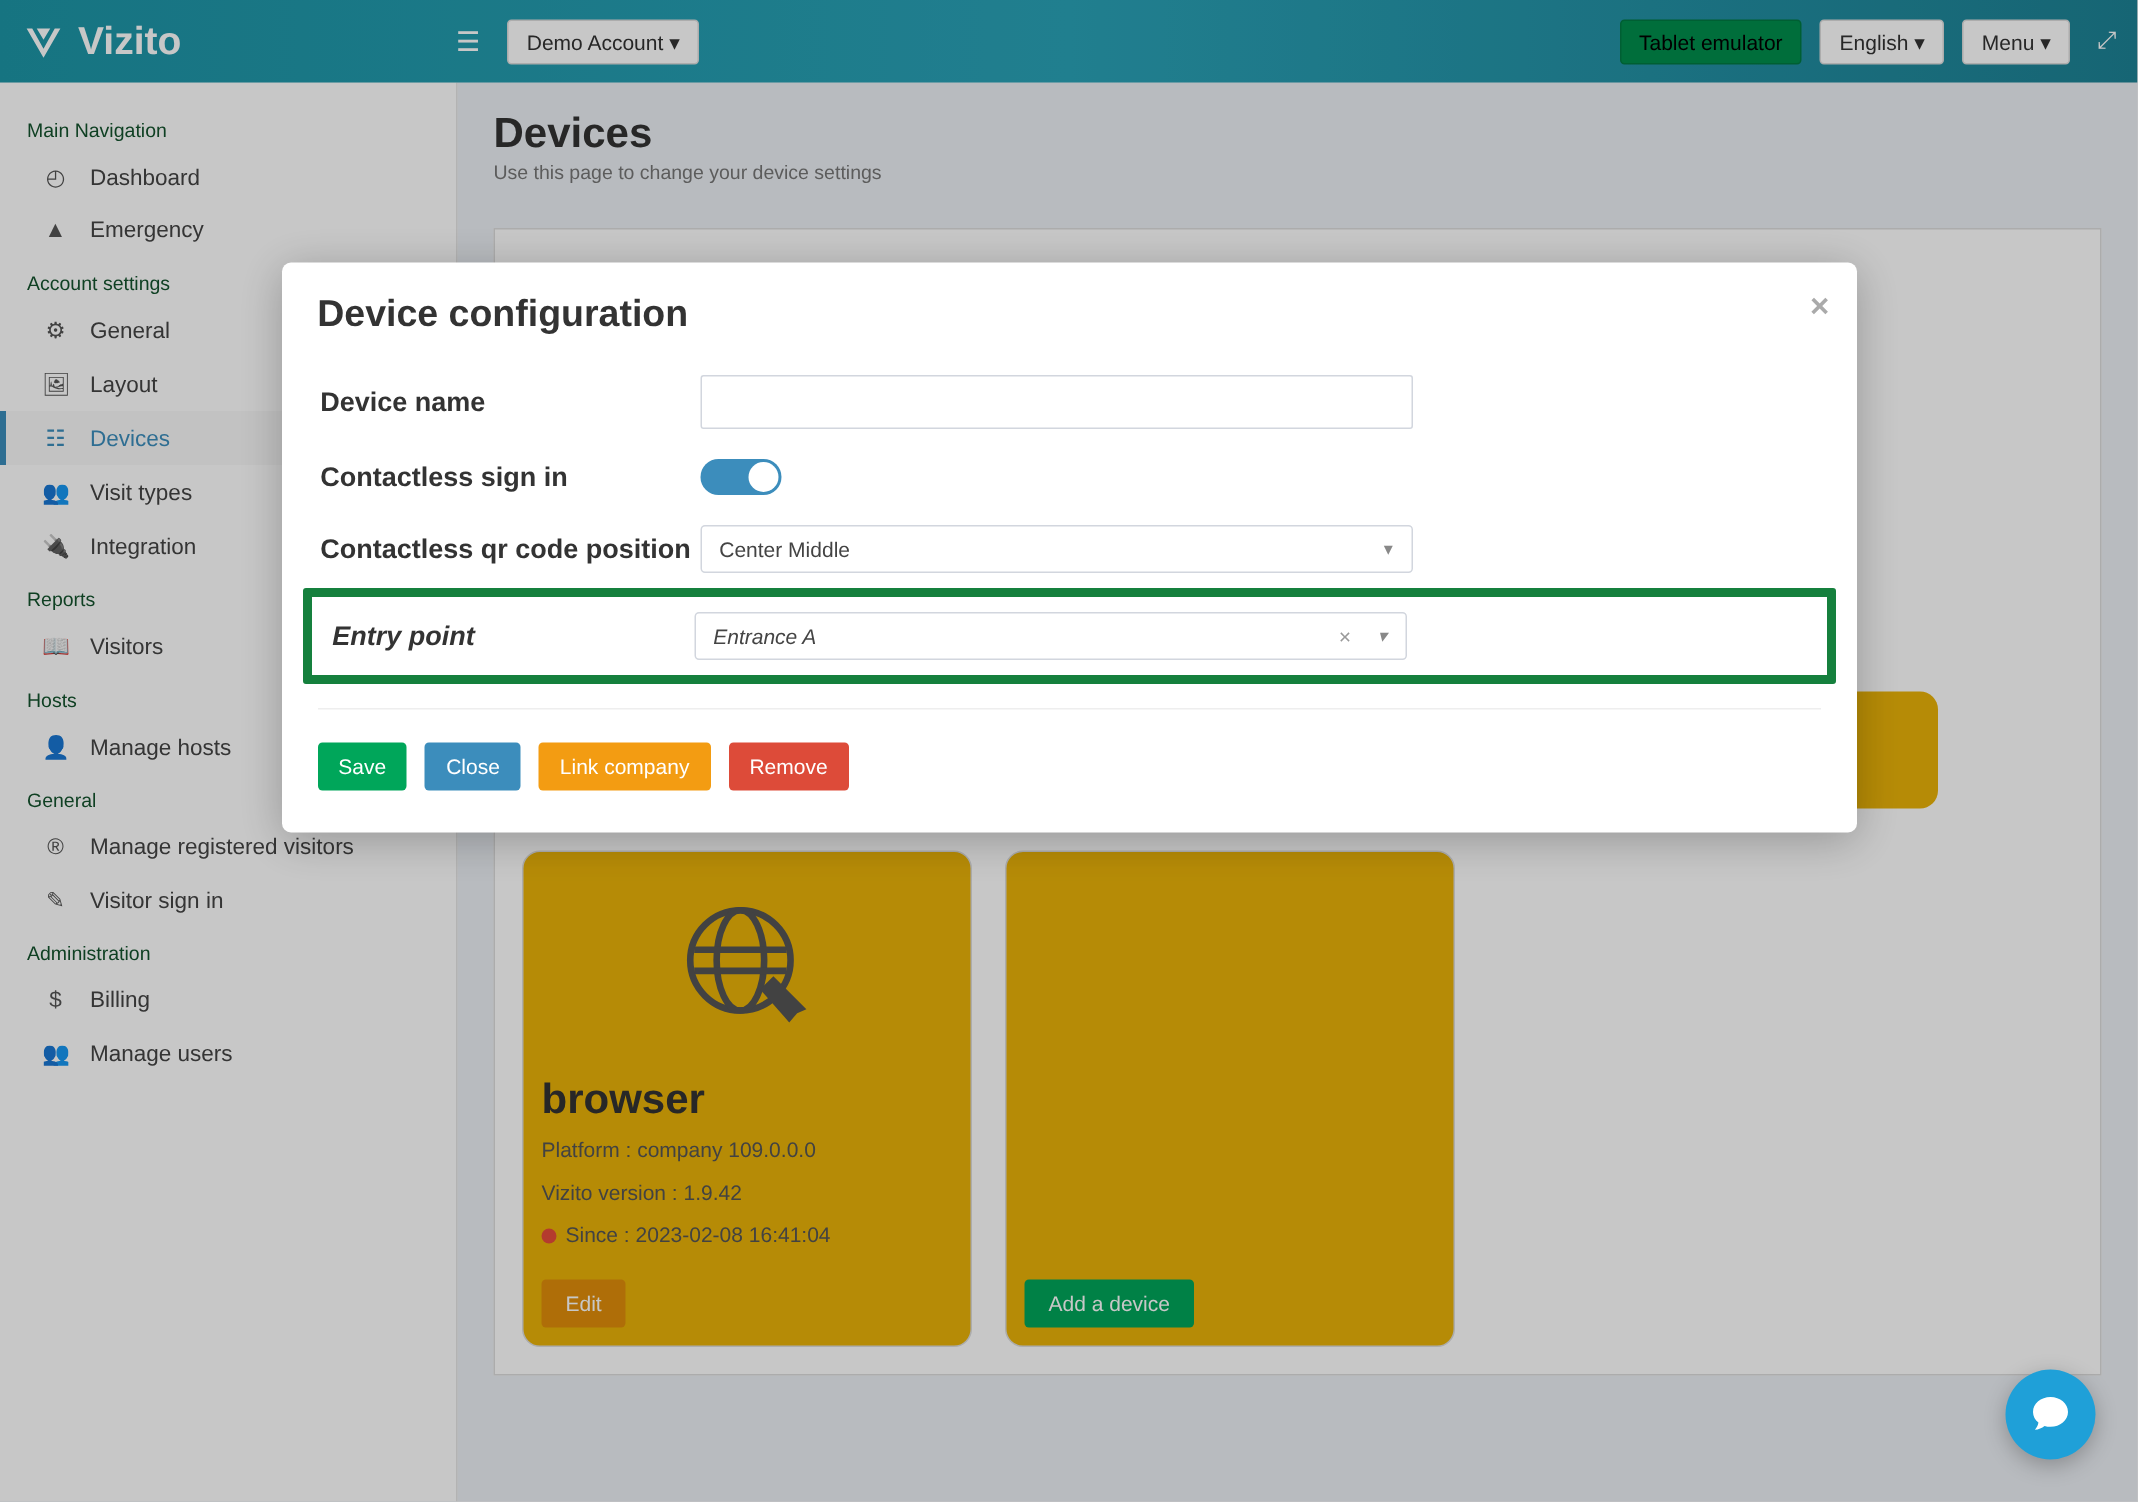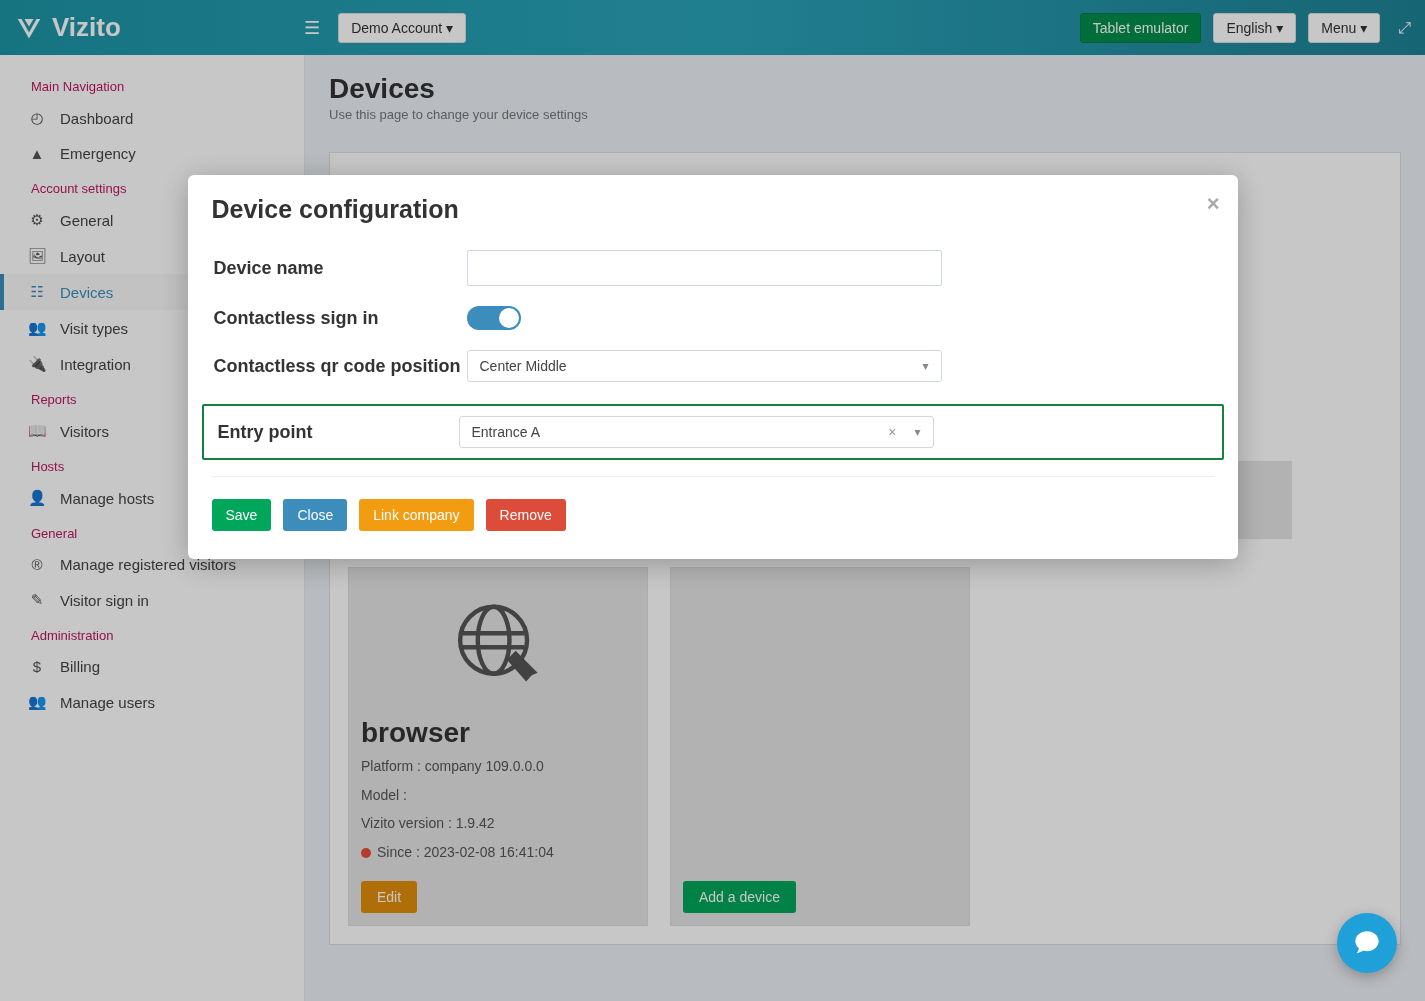--- a/index.html
+++ b/index.html
@@ -3,38 +3,38 @@
 <meta charset="utf-8">
 <style>
 * { box-sizing: border-box; margin: 0; padding: 0; }
 body { font-family: -apple-system, "Helvetica Neue", Arial, sans-serif; font-size: 14px; color: #333; background: #ecf0f5; overflow: hidden; }
 .header { height: 55px; background: linear-gradient(90deg, #1d95a6 0%, #2aa3b8 50%, #1d8295 100%); display: flex; align-items: center; padding: 0 14px; position: relative; }
 .logo { display: flex; align-items: center; gap: 8px; color: #fff; font-size: 26px; font-weight: 600; width: 290px; }
 .logo svg { width: 30px; height: 30px; }
 .hamburger { color: #fff; font-size: 18px; cursor: pointer; margin-right: 18px; }
 .demo-account { background: #fff; border: 1px solid #ddd; border-radius: 3px; padding: 6px 12px; font-size: 14px; color: #333; cursor: pointer; }
 .header-right { margin-left: auto; display: flex; gap: 12px; align-items: center; }
-.btn-t-em { background: #008d4c; color: #ffffff; border: 1px solid #007a42; border-radius: 3px; padding: 6px 12px; cursor: pointer; font-size: 14px; text-align: center; }
+.btn-t-em { background: #008d4c; color: #000000; border: 1px solid #007a42; border-radius: 3px; padding: 6px 12px; cursor: pointer; font-size: 14px; text-align: center; }
 .btn-hd { background: #fff; border: 1px solid #ddd; border-radius: 3px; padding: 6px 12px; cursor: pointer; font-size: 14px; color: #333; }
 .expand-ic { color: #fff; font-size: 16px; cursor: pointer; margin-left: 6px; }
 
 .container { display: flex; height: calc(100vh - 55px); }
 .sidebar { width: 305px; background: #fff; overflow-y: auto; border-right: 1px solid #e6e6e6; padding-top: 14px; }
-.sidebar .sec-label { color: #be185d; font-size: 13px; padding: 10px 18px 6px 31px; }
+.sidebar .sec-label { color: #14532d; font-size: 13px; padding: 10px 18px 6px 18px; }
 .sidebar .nav-item { display: flex; align-items: center; gap: 14px; padding: 9px 18px 9px 28px; color: #444; cursor: pointer; font-size: 15px; }
 .sidebar .nav-item.active { border-left: 4px solid #3c8dbc; color: #3c8dbc; background: #f9f9f9; padding-left: 24px; }
 .sidebar .nav-item .ic { width: 18px; text-align: center; color: #555; }
 .sidebar .nav-item.active .ic { color: #3c8dbc; }
 
 .main { flex: 1; padding: 18px 24px; position: relative; overflow-y: auto; }
 .page-title { font-size: 28px; font-weight: 600; color: #333; }
 .page-sub { color: #777; font-size: 13px; margin-top: 2px; margin-bottom: 20px; }
 
 .device-row { display: flex; gap: 22px; margin-top: 30px; }
-.device-card { width: 300px; border: 1px solid #ddd; background: #e5e5e5; padding: 12px; border-radius: 0; }
+.device-card { width: 300px; border: 1px solid #ddd; background: #eab308; padding: 12px; border-radius: 12px; }
 .device-icon { text-align: center; padding: 18px 0; }
 .device-icon svg { width: 88px; height: 88px; }
 .device-name { font-size: 28px; font-weight: 600; color: #333; margin-top: 10px; }
 .device-meta { color: #555; font-size: 14px; margin-top: 6px; line-height: 1.6; }
 .status-dot { display: inline-block; width: 10px; height: 10px; border-radius: 50%; margin-right: 6px; vertical-align: middle; }
 .status-red { background: #e74c3c; }
 .status-green { background: #2ecc40; }
 .btn-edit { background: #e08e0b; color: #fff; border: none; padding: 8px 16px; border-radius: 3px; cursor: pointer; margin-top: 18px; font-size: 14px; }
 .btn-add { background: #00a65a; color: #fff; border: none; padding: 8px 16px; border-radius: 3px; cursor: pointer; margin-top: 18px; font-size: 14px; }
 
@@ -45,21 +45,21 @@
 .form-row { display: flex; align-items: center; padding: 10px 0; }
 .form-row .lbl { width: 255px; font-weight: 700; color: #333; font-size: 18px; padding-left: 2px; }
 .form-row .ctrl { flex: 1; max-width: 475px; }
 .text-input { width: 100%; height: 36px; border: 1px solid #d2d6de; border-radius: 2px; padding: 0 10px; font-size: 14px; }
 .toggle { width: 54px; height: 24px; background: #3c8dbc; border-radius: 20px; position: relative; cursor: pointer; }
 .toggle .knob { width: 20px; height: 20px; background: #fff; border-radius: 50%; position: absolute; top: 2px; right: 2px; }
 .select-box { height: 32px; border: 1px solid #d2d6de; border-radius: 3px; display: flex; align-items: center; padding: 0 12px; font-size: 14px; color: #444; position: relative; background:#fff;}
 .select-box .caret { margin-left: auto; color: #888; font-size: 12px; }
 .select-box .clearx { color: #999; margin-right: 10px; font-size: 14px; cursor: pointer; }
 
-.highlight-row { border: 2px solid #15803d; border-radius: 2px; padding: 6px 6px 6px 12px; margin: 12px -10px; }
+.highlight-row { border: 6px solid #15803d; border-radius: 2px; padding: 6px 6px 6px 12px; margin: 0 -10px; font-style: italic; }
 .highlight-row .form-row { padding: 4px 0; }
 .highlight-row .lbl { width: 243px; }
 
 .modal-hr { border: none; border-top: 1px solid #eee; margin: 16px 0 22px 0; }
 .modal-actions { display: flex; gap: 12px; }
 .btn { padding: 8px 14px; border: none; border-radius: 3px; color: #fff; font-size: 14px; cursor: pointer; }
 .btn-green { background: #00a65a; }
 .btn-blue { background: #3c8dbc; }
 .btn-orange { background: #f39c12; }
 .btn-red { background: #dd4b39; }
@@ -177,21 +177,20 @@
                 <g fill="none" stroke="#555" stroke-width="5">
                   <circle cx="45" cy="48" r="38"></circle>
                   <ellipse cx="45" cy="48" rx="18" ry="38"></ellipse>
                   <path d="M10 40 H80 M10 56 H80"></path>
                 </g>
                 <path fill="#555" d="M70 60 L95 85 L88 88 L82 95 L60 70 Z"></path>
               </svg>
           </div>
           <div class="device-name">browser</div>
           <div class="device-meta"><span>Platform : </span><span>company 109.0.0.0</span></div>
-          <div class="device-meta">Model :</div>
           <div class="device-meta"><span>Vizito version : </span><span>1.9.42</span></div>
           <div class="device-meta"><span class="status-dot status-red"></span><span>Since : </span><span>2023-02-08 16:41:04</span></div>
           <button class="btn-edit">Edit</button>
         </div>
         <div class="device-card" style="display:flex; flex-direction:column; justify-content:flex-end;">
           <button class="btn-add" style="align-self:flex-start;">Add a device</button>
         </div>
       </div>
     </div>
   </div>

